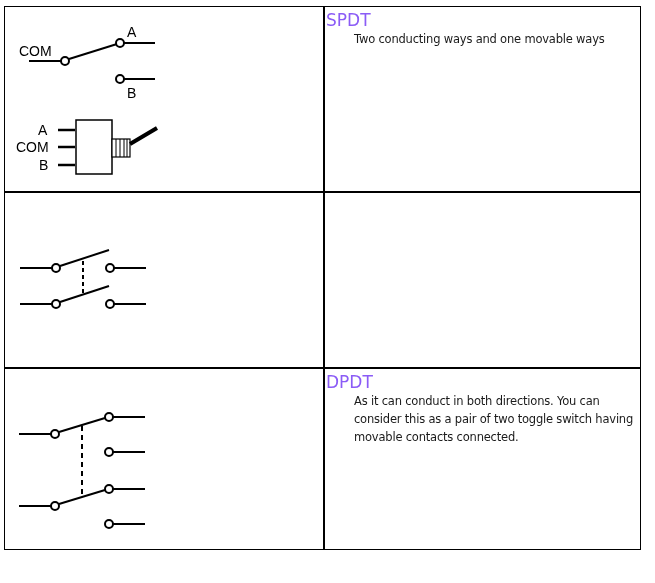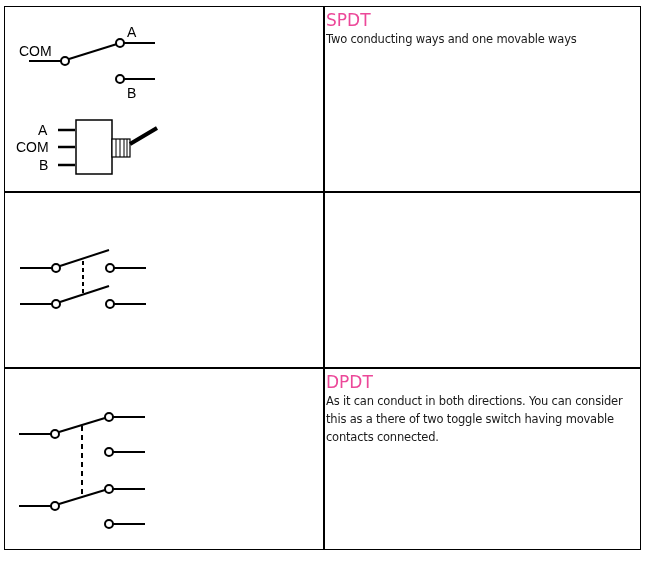--- a/index.html
+++ b/index.html
@@ -1,22 +1,22 @@
 <!DOCTYPE html>
 <html><head>
   <meta charset="utf-8">
   <style>
     html, body { margin: 0; padding: 0; background: #ffffff; }
     body { width: 655px; height: 583px; position: relative; overflow: hidden; font-family: "Liberation Sans", sans-serif; }
     .table { position: absolute; left: 4px; top: 6px; width: 637px; height: 544px; border: 1.5px solid #000; box-sizing: border-box; }
     .vdiv { position: absolute; left: 318px; top: 0; bottom: 0; width: 1.5px; background: #000; }
     .hdiv { position: absolute; left: 0; right: 0; height: 1.5px; background: #000; }
     .cell-text { position: absolute; left: 326px; width: 310px; }
-    .title { color: #ec4899; font-family: "DejaVu Sans", sans-serif; font-size: 17px; line-height: 20px; margin: 0; }
-    .desc { color: #1a1a1a; font-family: "DejaVu Sans", sans-serif; font-size: 11.5px; line-height: 18px; margin: 0; letter-spacing: -0.2px; }
+    .title { color: #8b5cf6; font-family: "DejaVu Sans", sans-serif; font-size: 17px; line-height: 20px; margin: 0; }
+    .desc { color: #1a1a1a; font-family: "DejaVu Sans", sans-serif; font-size: 11.5px; line-height: 18px; margin: 0; letter-spacing: -0.2px; padding-left: 28px; }
     svg { position: absolute; overflow: visible; }
     svg text { font-family: "Liberation Sans", sans-serif; font-size: 14px; fill: #000; }
   </style>
 </head>
 <body>
 
 <div class="table">
   <div class="vdiv"></div>
   <div class="hdiv" style="top:184px;"></div>
   <div class="hdiv" style="top:360px;"></div>
@@ -78,21 +78,21 @@
     <line x1="60" y1="302" x2="109" y2="286"></line>
     <circle cx="110" cy="304" r="4" fill="#fff"></circle>
     <line x1="114" y1="304" x2="146" y2="304"></line>
 
     <line x1="83" y1="261" x2="83" y2="293" stroke-dasharray="4,3"></line>
   </g>
 </svg>
 
 <div class="cell-text" style="top:372px;">
   <p class="title">DPDT</p>
-  <p class="desc">As it can conduct in both directions. You can consider this as a there of two toggle switch having movable contacts connected.</p>
+  <p class="desc">As it can conduct in both directions. You can consider this as a pair of two toggle switch having movable contacts connected.</p>
 </div>
 
 <svg style="left:0;top:0;" width="320" height="560">
   <g stroke="#000" stroke-width="2" fill="none">
     <line x1="19" y1="434" x2="51" y2="434"></line>
     <circle cx="55" cy="434" r="4" fill="#fff"></circle>
     <line x1="59" y1="432" x2="105" y2="418"></line>
     <circle cx="109" cy="417" r="4" fill="#fff"></circle>
     <line x1="113" y1="417" x2="145" y2="417"></line>
     <circle cx="109" cy="452" r="4" fill="#fff"></circle>

